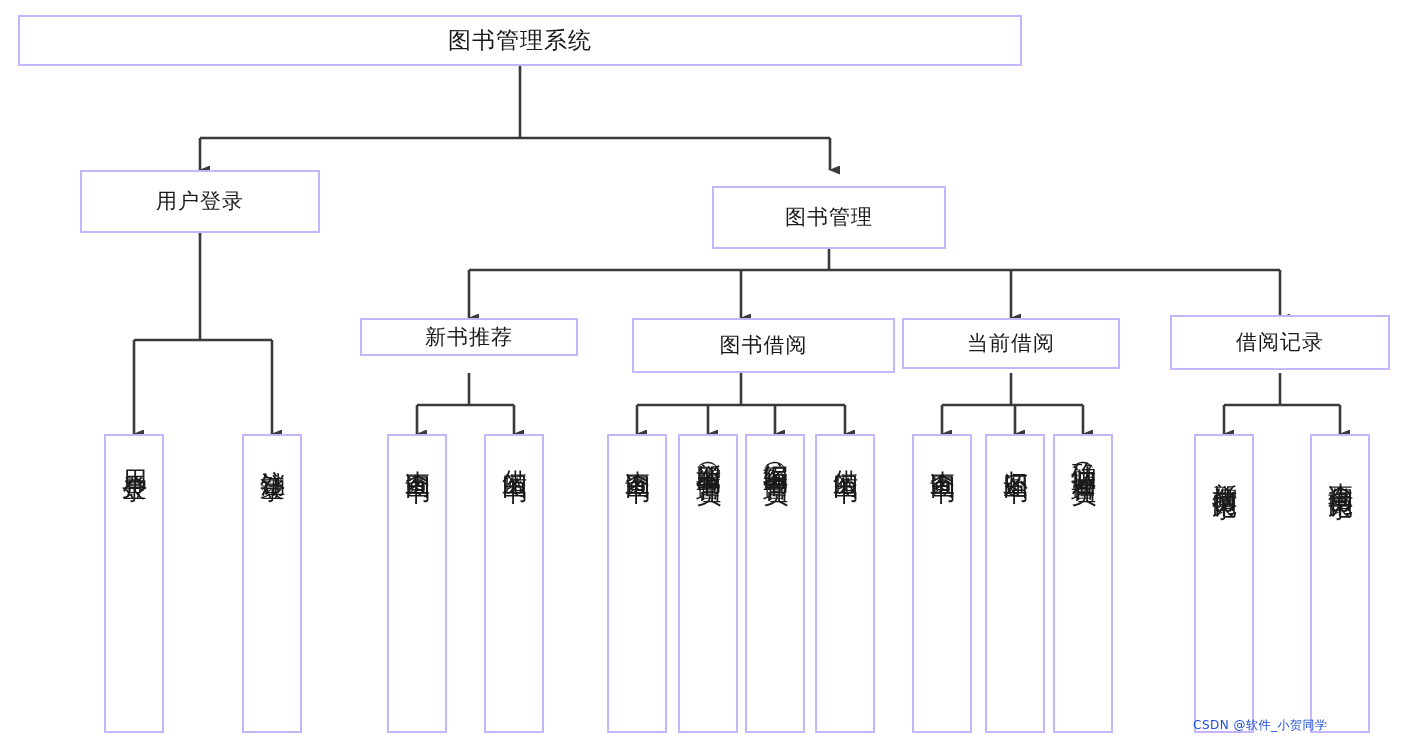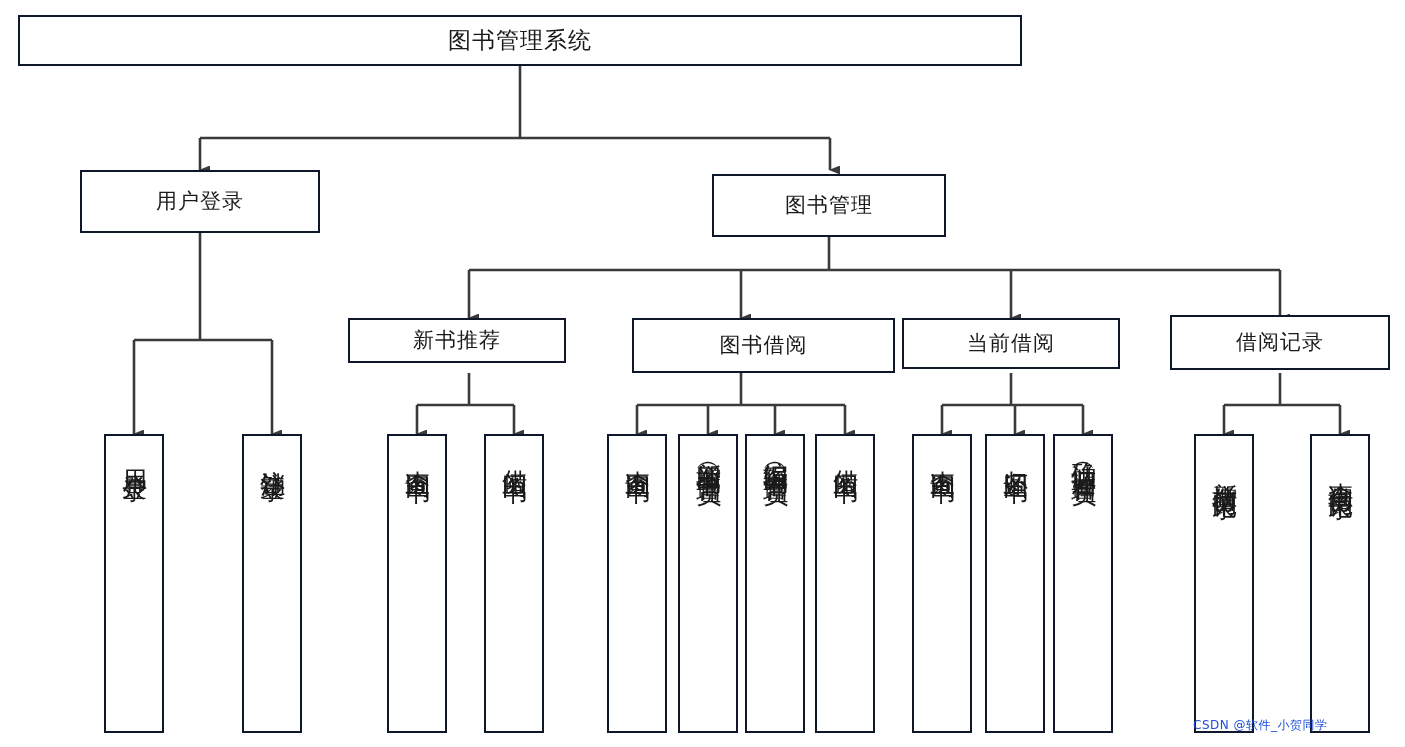--- a/index.html
+++ b/index.html
@@ -22,21 +22,21 @@
     left: 0;
     top: 0;
     width: 1405px;
     height: 747px;
     pointer-events: none;
   }
   .node {
     position: absolute;
     box-sizing: border-box;
     background: #ffffff;
-    border: 2px solid #0f172a;
+    border: 2px solid #c4b5fd;
     display: flex;
     align-items: center;
     justify-content: center;
     color: #1a1a1a;
     letter-spacing: 1px;
   }
   .node .lbl {
     display: block;
     text-align: center;
     line-height: 1.18;
@@ -123,25 +123,25 @@
     </g>
   </svg>
 
   <div class="node horiz root" style="left:18px; top:15px; width:1004px; height:51px;">
     <span class="lbl">图书管理系统</span>
   </div>
 
   <div class="node horiz" style="left:80px; top:170px; width:240px; height:63px;">
     <span class="lbl">用户登录</span>
   </div>
-  <div class="node horiz" style="left:712px; top:174px; width:234px; height:63px;">
+  <div class="node horiz" style="left:712px; top:186px; width:234px; height:63px;">
     <span class="lbl">图书管理</span>
   </div>
 
-  <div class="node horiz" style="left:348px; top:318px; width:218px; height:45px;">
+  <div class="node horiz" style="left:360px; top:318px; width:218px; height:38px;">
     <span class="lbl">新书推荐</span>
   </div>
   <div class="node horiz" style="left:632px; top:318px; width:263px; height:55px;">
     <span class="lbl">图书借阅</span>
   </div>
   <div class="node horiz" style="left:902px; top:318px; width:218px; height:51px;">
     <span class="lbl">当前借阅</span>
   </div>
   <div class="node horiz" style="left:1170px; top:315px; width:220px; height:55px;">
     <span class="lbl">借阅记录</span>

